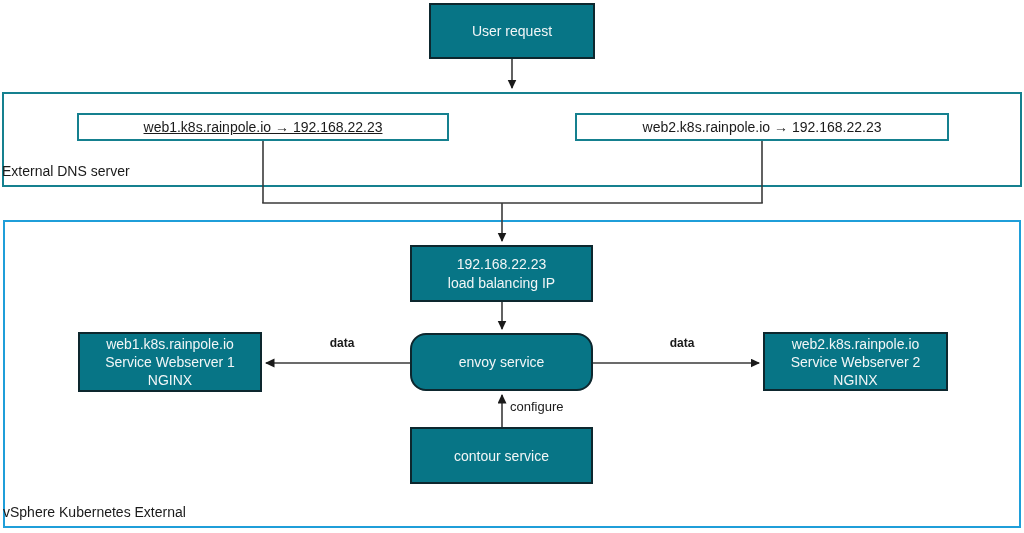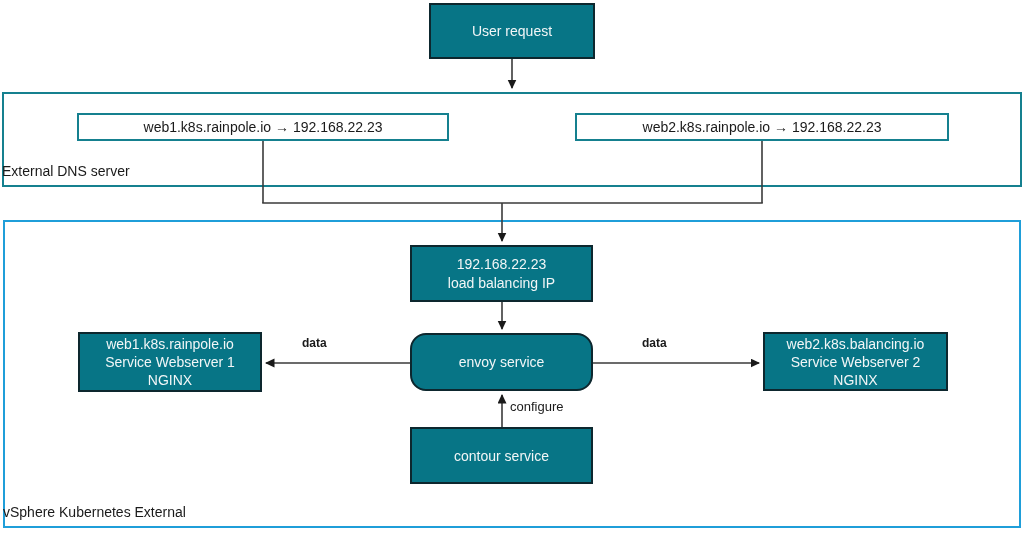--- a/index.html
+++ b/index.html
@@ -74,27 +74,27 @@
     z-index: 2;
   }
   .edge-label {
     position: absolute;
     font-size: 12px;
     color: var(--label_text);
     z-index: 4;
     background: transparent;
   }
   .edge-label.bold { font-weight: bold; }
-  .edge-label.center { text-align: left; }
+  .edge-label.center { text-align: center; }
 
   
   .user-request   { left: 429px; top: 3px;   width: 166px; height: 56px; }
   .dns-frame      { left: 2px;   top: 92px;  width: 1020px; height: 95px; }
   .dns-label      { left: 2px;   top: 163px; width: 1020px; }
-  .record-web1    { left: 77px;  top: 113px; width: 372px; height: 28px; }
+  .record-web1    { left: 77px;  top: 113px; width: 372px; height: 28px; text-decoration: underline; }
   .record-web2    { left: 575px; top: 113px; width: 374px; height: 28px; }
   .cluster-frame  { left: 3px;   top: 220px; width: 1018px; height: 308px; }
   .cluster-label  { left: 3px;   top: 504px; width: 1018px; }
   .load-balancer  { left: 410px; top: 245px; width: 183px; height: 57px; line-height: 19px; }
   .envoy          { left: 410px; top: 333px; width: 183px; height: 58px; border-radius: 16px; }
   .webserver1     { left: 78px;  top: 332px; width: 184px; height: 60px; }
   .webserver2     { left: 763px; top: 332px; width: 185px; height: 59px; }
   .contour        { left: 410px; top: 427px; width: 183px; height: 57px; }
   .data-left      { left: 302px; top: 336px; width: 80px; }
   .data-right     { left: 642px; top: 336px; width: 80px; }
@@ -166,21 +166,21 @@
     <span>envoy service</span>
   </div>
 
   <div class="node webserver1">
     <span>web1.k8s.rainpole.io</span>
     <span>Service Webserver 1</span>
     <span>NGINX</span>
   </div>
 
   <div class="node webserver2">
-    <span>web2.k8s.balancing.io</span>
+    <span>web2.k8s.rainpole.io</span>
     <span>Service Webserver 2</span>
     <span>NGINX</span>
   </div>
 
   <div class="node contour">
     <span>contour service</span>
   </div>
 
   <div class="edge-label bold center data-left">data</div>
   <div class="edge-label bold center data-right">data</div>

